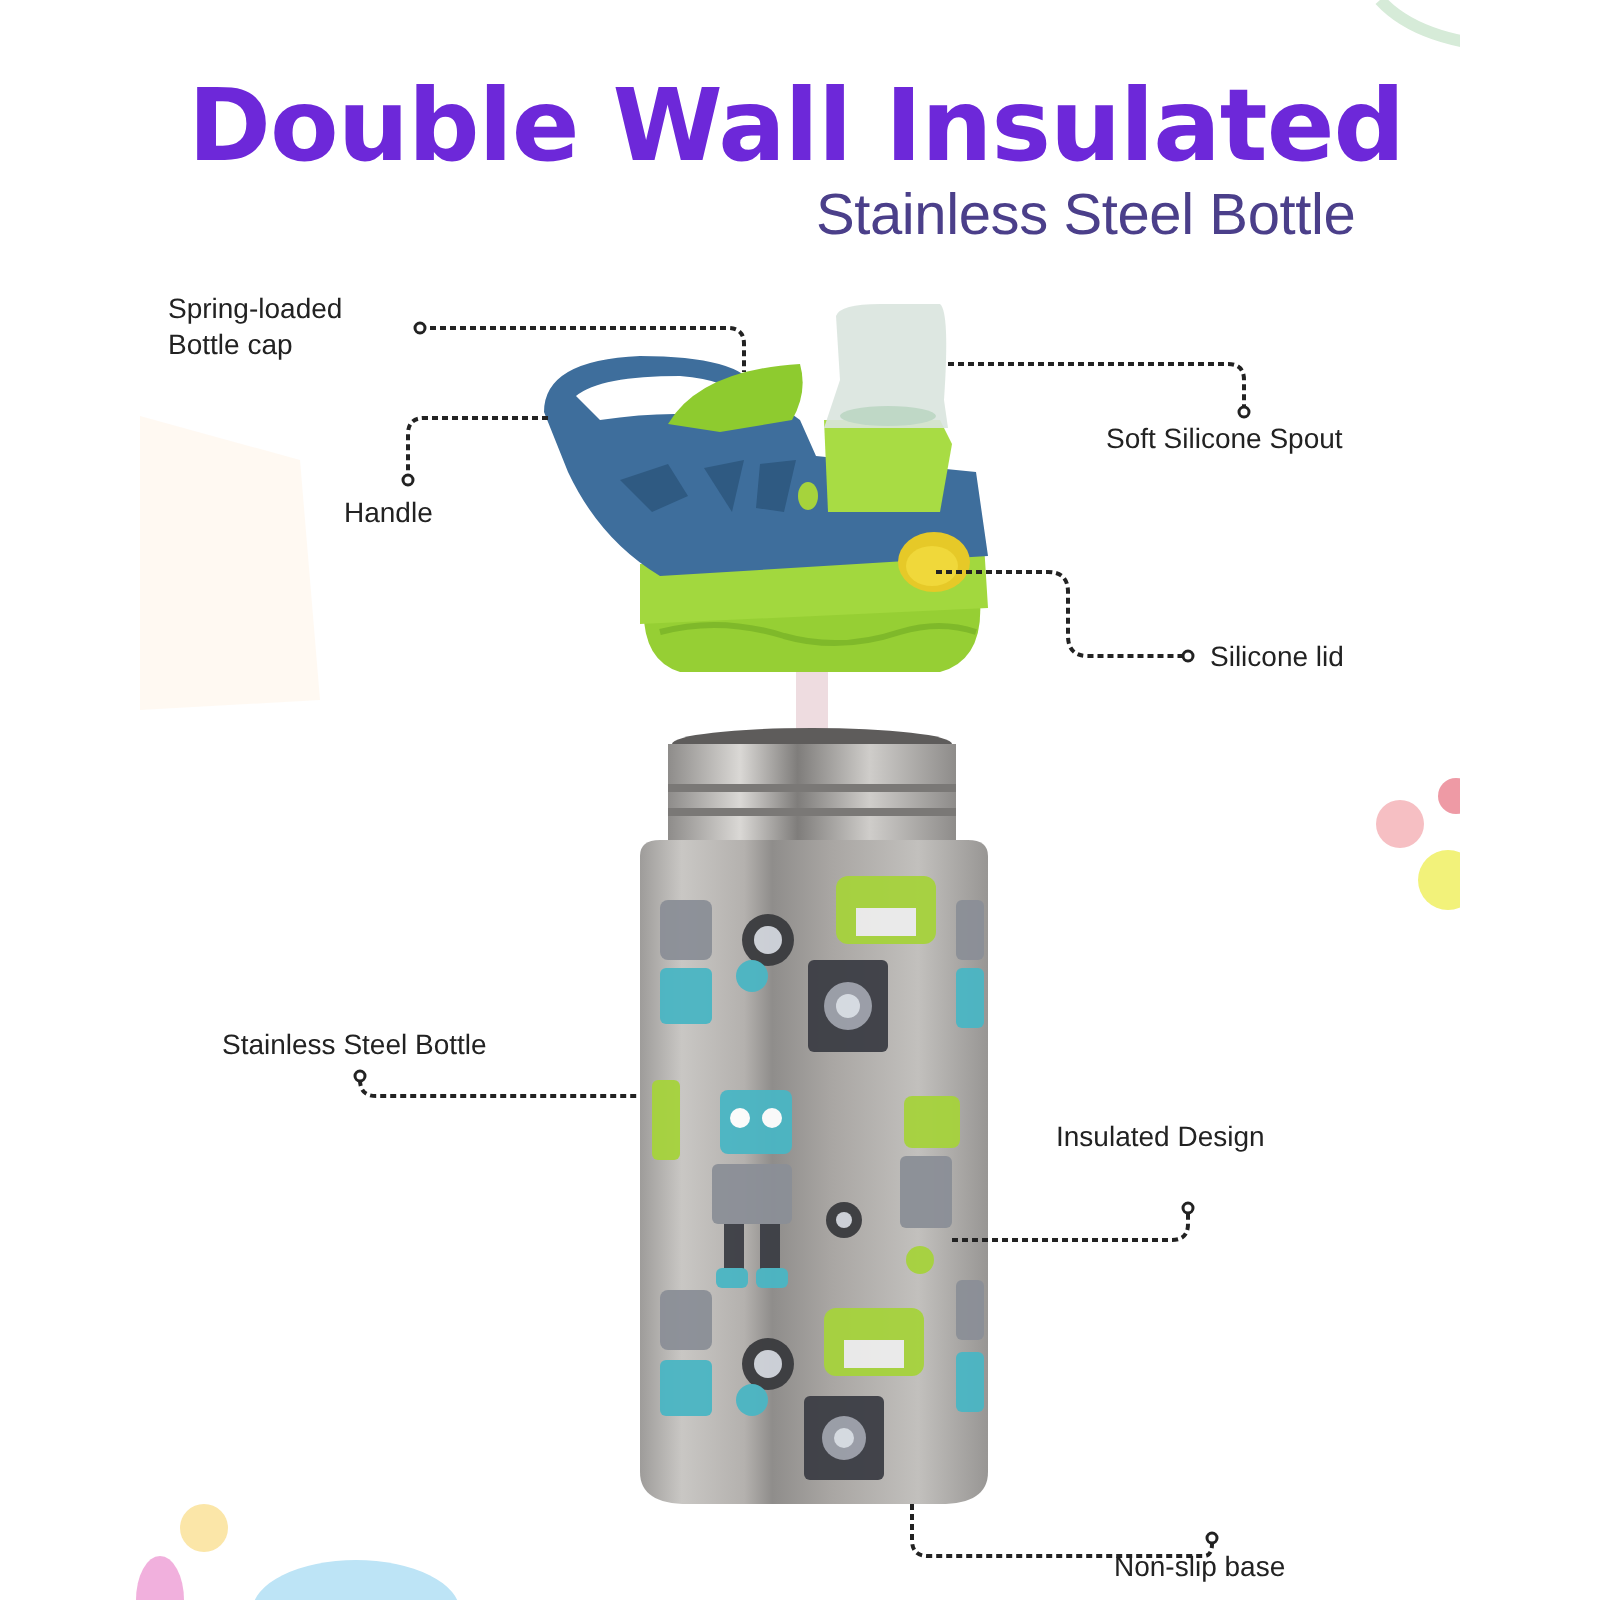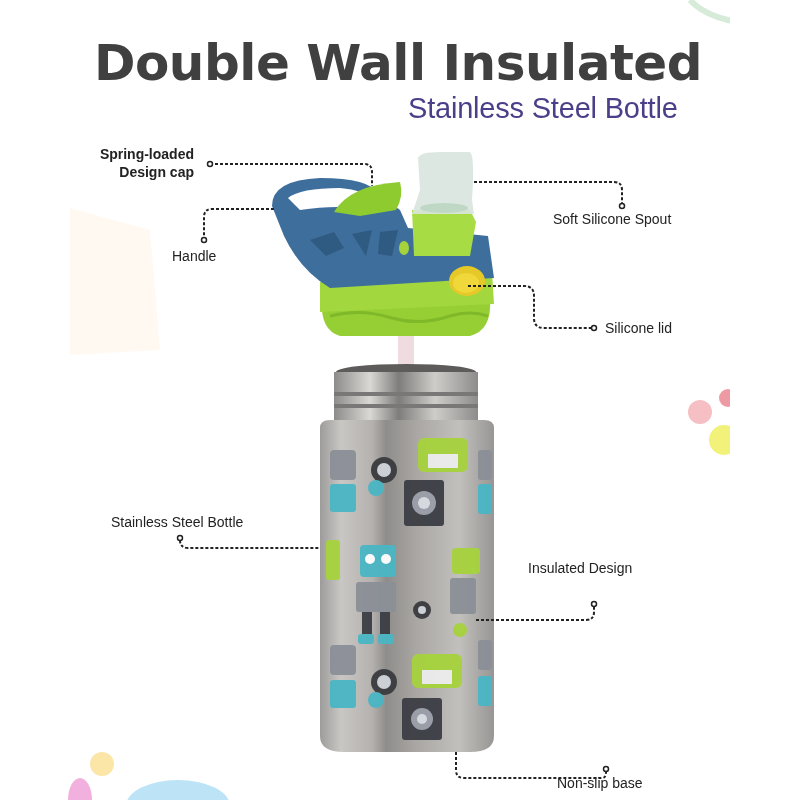--- a/index.html
+++ b/index.html
@@ -1,26 +1,26 @@
 <!DOCTYPE html>
 <html><head>
 <meta charset="utf-8">
 <style>
   html, body { margin:0; padding:0; }
   body { width:800px; height:800px; background:#ffffff; position:relative; overflow:hidden;
          font-family:"DejaVu Sans", sans-serif; }
   .canvas { position:absolute; left:0; top:0; width:800px; height:800px; overflow:hidden; }
   .deco { position:absolute; }
   .title { position:absolute; left:94px; top:34px; font-family:"DejaVu Sans", sans-serif; font-weight:bold;
-           font-size:50px; letter-spacing:-0.5px; color:#404040; white-space:nowrap;text-align:right; }
+           font-size:50px; letter-spacing:-0.5px; color:#6d28d9; white-space:nowrap;text-align:right; }
   .subtitle { position:absolute; left:408px; top:92px; font-family:"Liberation Sans", sans-serif;
               font-size:29px; color:#4B3F8A; white-space:nowrap; letter-spacing:-0.2px; }
   .label { position:absolute; font-family:"Liberation Sans", sans-serif; font-size:14px; color:#222;
            white-space:nowrap; line-height:18px; }
-  .label.center { text-align:right;font-weight:bold; }
+  .label.center { text-align:left; }
   svg.lines { position:absolute; left:0; top:0; }
 </style>
 </head>
 <body>
 
 <div class="canvas">
 
   <svg class="deco" width="800" height="800" style="left:0;top:0;">
     <path d="M 690 0 Q 710 22 760 24" stroke="#D6EBD8" stroke-width="6" fill="none"></path>
     <polygon points="70,208 150,230 160,350 70,355" fill="#FFF7EF" opacity="0.8"></polygon>
@@ -150,21 +150,21 @@
       <circle cx="622" cy="206" r="2.5"></circle>
       <circle cx="594" cy="328" r="2.5"></circle>
       <circle cx="180" cy="538" r="2.5"></circle>
       <circle cx="594" cy="604" r="2.5"></circle>
       <circle cx="606" cy="769" r="2.5"></circle>
     </g>
   </svg>
 
   <div class="label center" style="left:84px; top:145px; width:110px;">
     <div>Spring-loaded</div>
-    <div>Design cap</div>
+    <div>Bottle cap</div>
   </div>
   <div class="label" style="left:172px; top:247px;">Handle</div>
   <div class="label" style="left:553px; top:210px;text-align:center;">Soft Silicone Spout</div>
   <div class="label" style="left:605px; top:319px;">Silicone lid</div>
   <div class="label" style="left:111px; top:513px;">Stainless Steel Bottle</div>
   <div class="label" style="left:528px; top:559px;">Insulated Design</div>
   <div class="label" style="left:557px; top:746px;margin-top:28px;">Non-slip base</div>
 
 </div>
 

